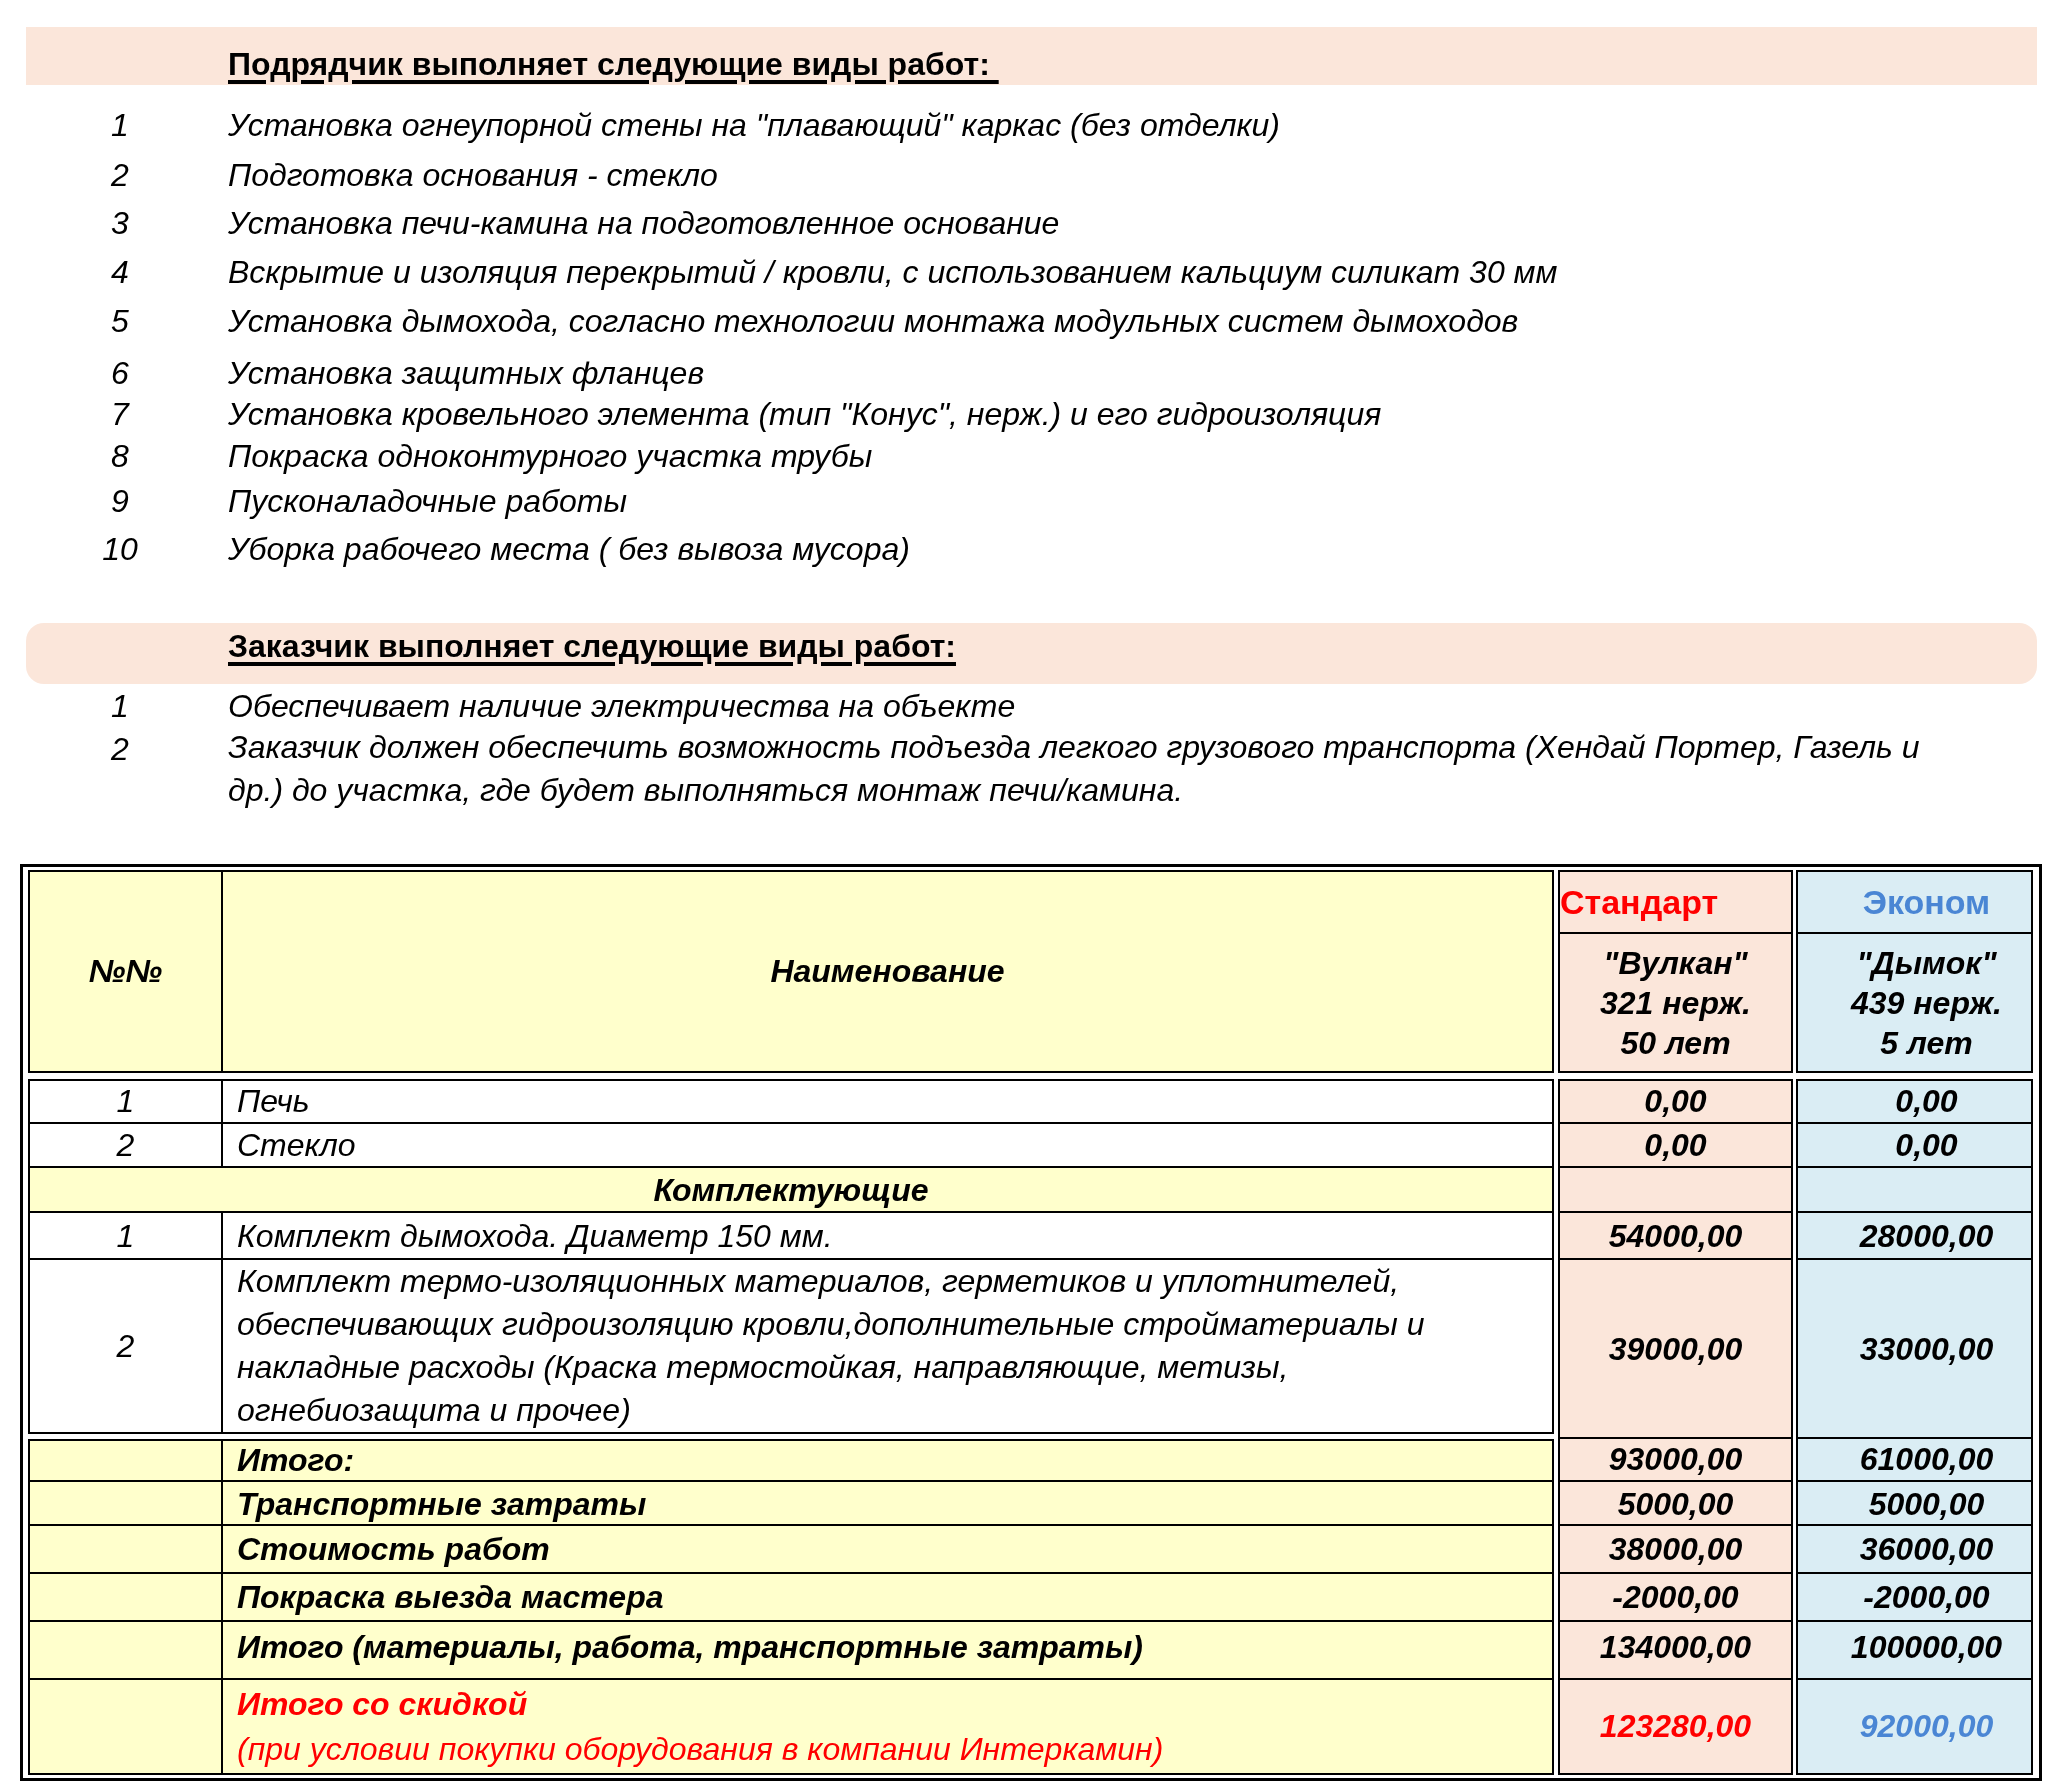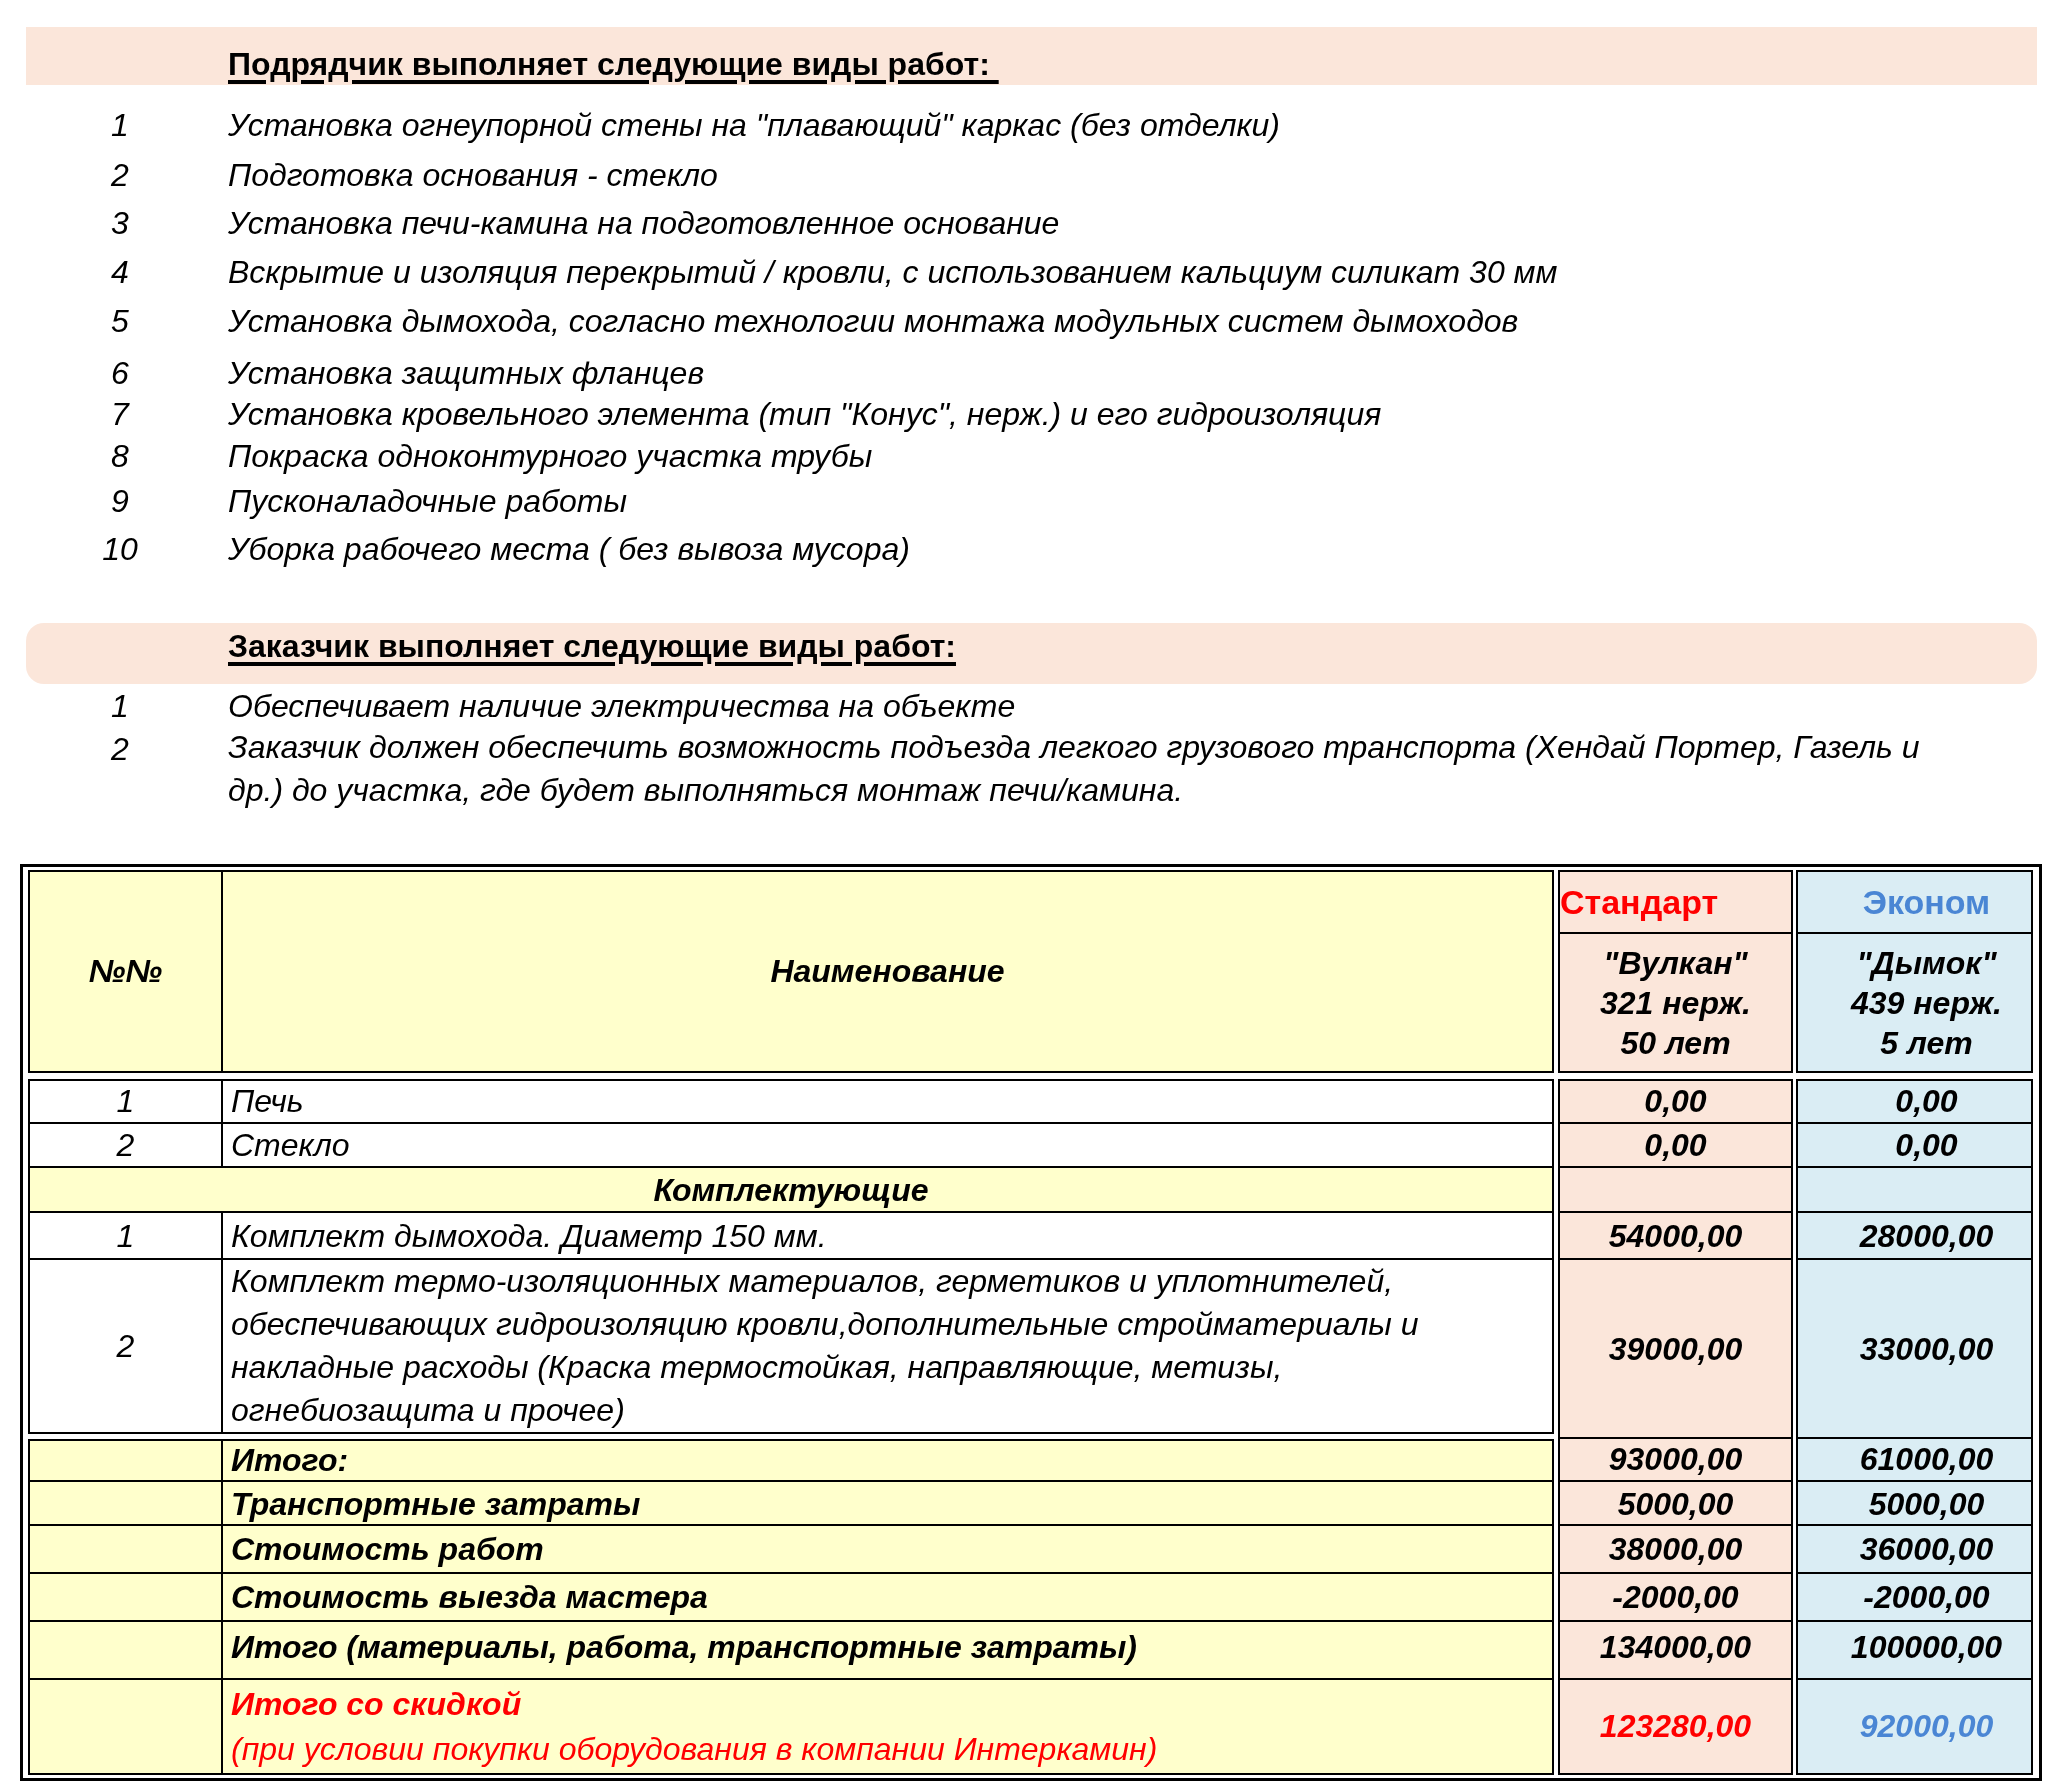--- a/index.html
+++ b/index.html
@@ -10,21 +10,21 @@
                 text-decoration:underline; text-decoration-thickness:3.5px; text-underline-offset:5.2px; white-space:pre; }
   .li-num { position:absolute; width:52px; text-align:center; font-style:italic; font-size:32px; }
   .li-text { position:absolute; left:228px; font-style:italic; font-size:32px; white-space:nowrap; }
   .li-text.wrap { white-space:normal; width:1729px; line-height:43px; }
 
   .tbl { position:absolute; left:20px; top:864px; width:2022px; height:917px;
          border:3.5px solid #000; box-sizing:border-box; background:#fff; }
   .cell { position:absolute; box-sizing:border-box; border:2.6px solid #000;
           display:flex; align-items:center; font-size:32px; }
   .c-num { justify-content:center; font-style:italic; }
-  .c-name { padding-left:8px; font-style:italic; }
+  .c-name { padding-left:14px; font-style:italic; }
   .c-val { justify-content:center; font-weight:bold; font-style:italic; }
   .yel { background:#ffffcc; }
   .pink { background:#fbe6da; }
   .blue { background:#daedf4;padding-left:24px; }
   .white { background:#ffffff; }
   .bold { font-weight:bold; }
 </style>
 </head>
 <body>
 
@@ -126,21 +126,21 @@
 <div class="cell yel c-name bold" style="left:221px;top:1480px;width:1333px;height:48px;">Транспортные затраты</div>
 <div class="cell pink c-val" style="left:1558px;top:1480px;width:235px;height:48px;">5000,00</div>
 <div class="cell blue c-val" style="left:1796px;top:1480px;width:237px;height:48px;">5000,00</div>
 
 <div class="cell yel" style="left:28px;top:1524px;width:195px;height:50px;"></div>
 <div class="cell yel c-name bold" style="left:221px;top:1524px;width:1333px;height:50px;">Стоимость работ</div>
 <div class="cell pink c-val" style="left:1558px;top:1524px;width:235px;height:50px;">38000,00</div>
 <div class="cell blue c-val" style="left:1796px;top:1524px;width:237px;height:50px;">36000,00</div>
 
 <div class="cell yel" style="left:28px;top:1572px;width:195px;height:50px;"></div>
-<div class="cell yel c-name bold" style="left:221px;top:1572px;width:1333px;height:50px;">Стоимость выезда мастера</div>
+<div class="cell yel c-name bold" style="left:221px;top:1572px;width:1333px;height:50px;">Покраска выезда мастера</div>
 <div class="cell pink c-val" style="left:1558px;top:1572px;width:235px;height:50px;">-2000,00</div>
 <div class="cell blue c-val" style="left:1796px;top:1572px;width:237px;height:50px;">-2000,00</div>
 
 <div class="cell yel" style="left:28px;top:1620px;width:195px;height:61px;"></div>
 <div class="cell yel c-name bold" style="left:221px;top:1620px;width:1333px;height:61px;align-items:flex-start;padding-top:7px;">Итого (материалы, работа, транспортные затраты)</div>
 <div class="cell pink c-val" style="left:1558px;top:1620px;width:235px;height:61px;align-items:flex-start;padding-top:7px;">134000,00</div>
 <div class="cell blue c-val" style="left:1796px;top:1620px;width:237px;height:61px;align-items:flex-start;padding-top:7px;">100000,00</div>
 
 <div class="cell yel" style="left:28px;top:1678px;width:195px;height:97px;"></div>
 <div class="cell yel c-name" style="left:221px;top:1678px;width:1333px;height:97px;flex-direction:column;align-items:flex-start;justify-content:center;color:#ff0000;line-height:45px;">

